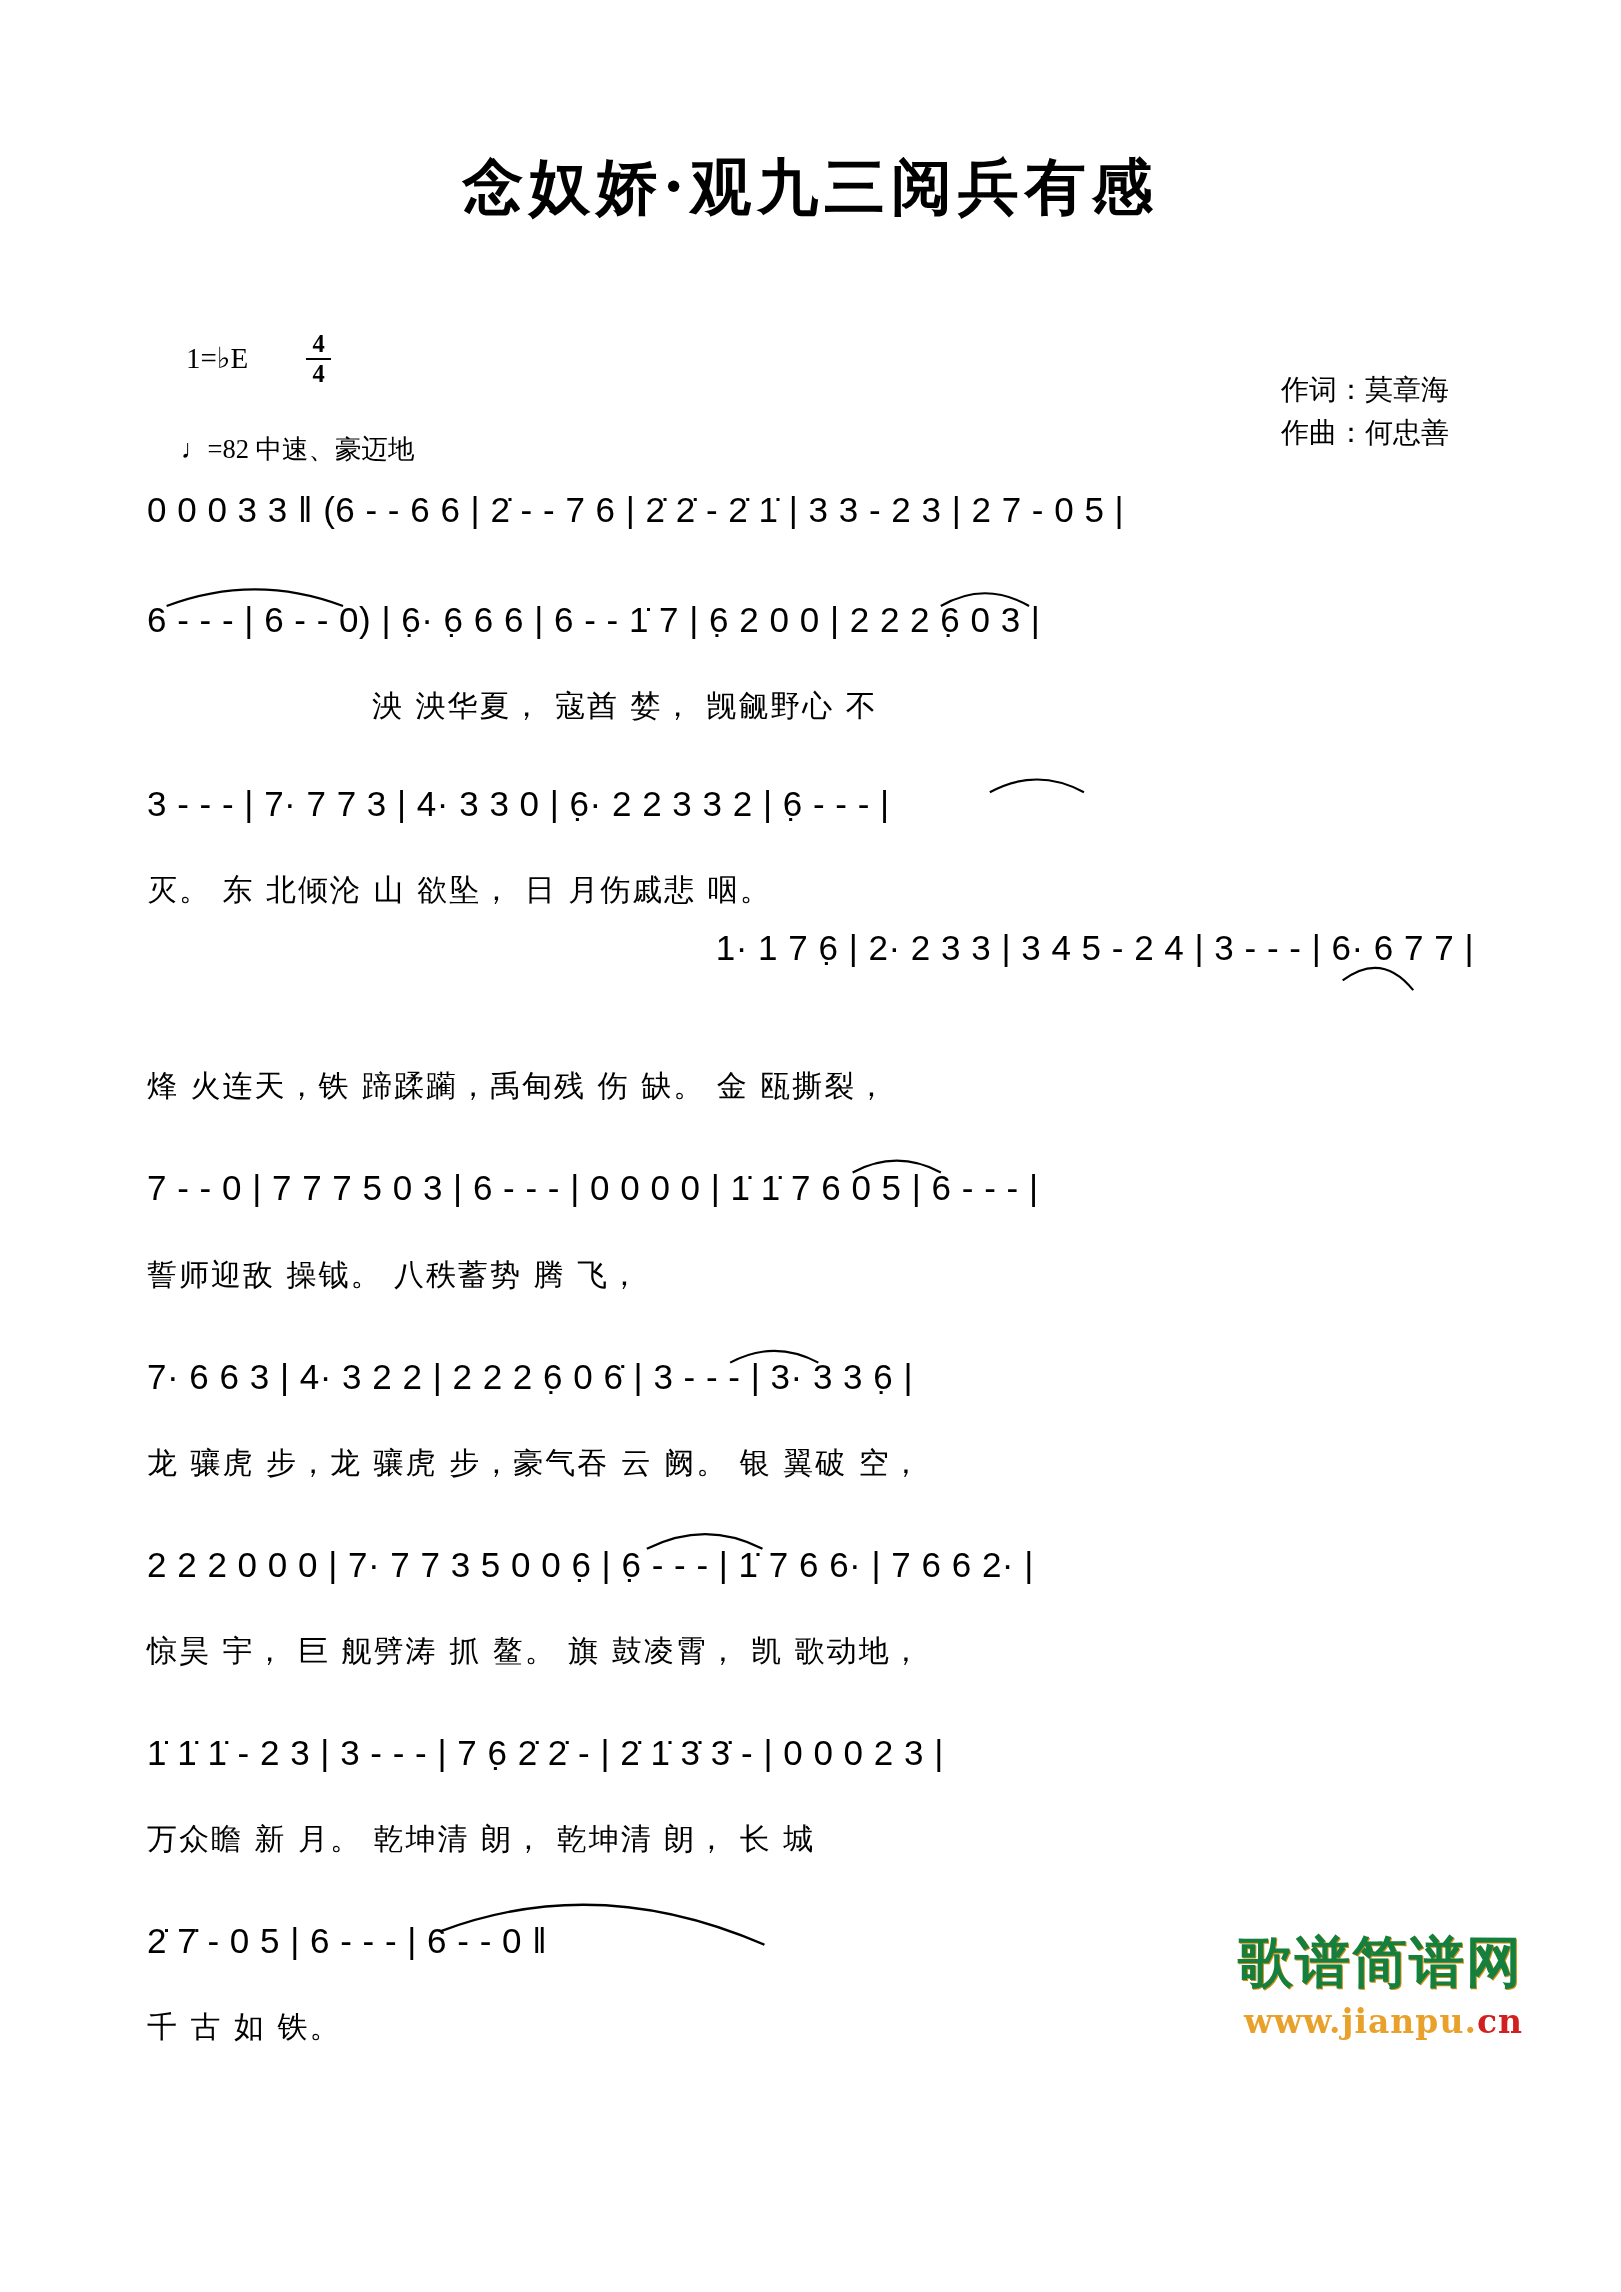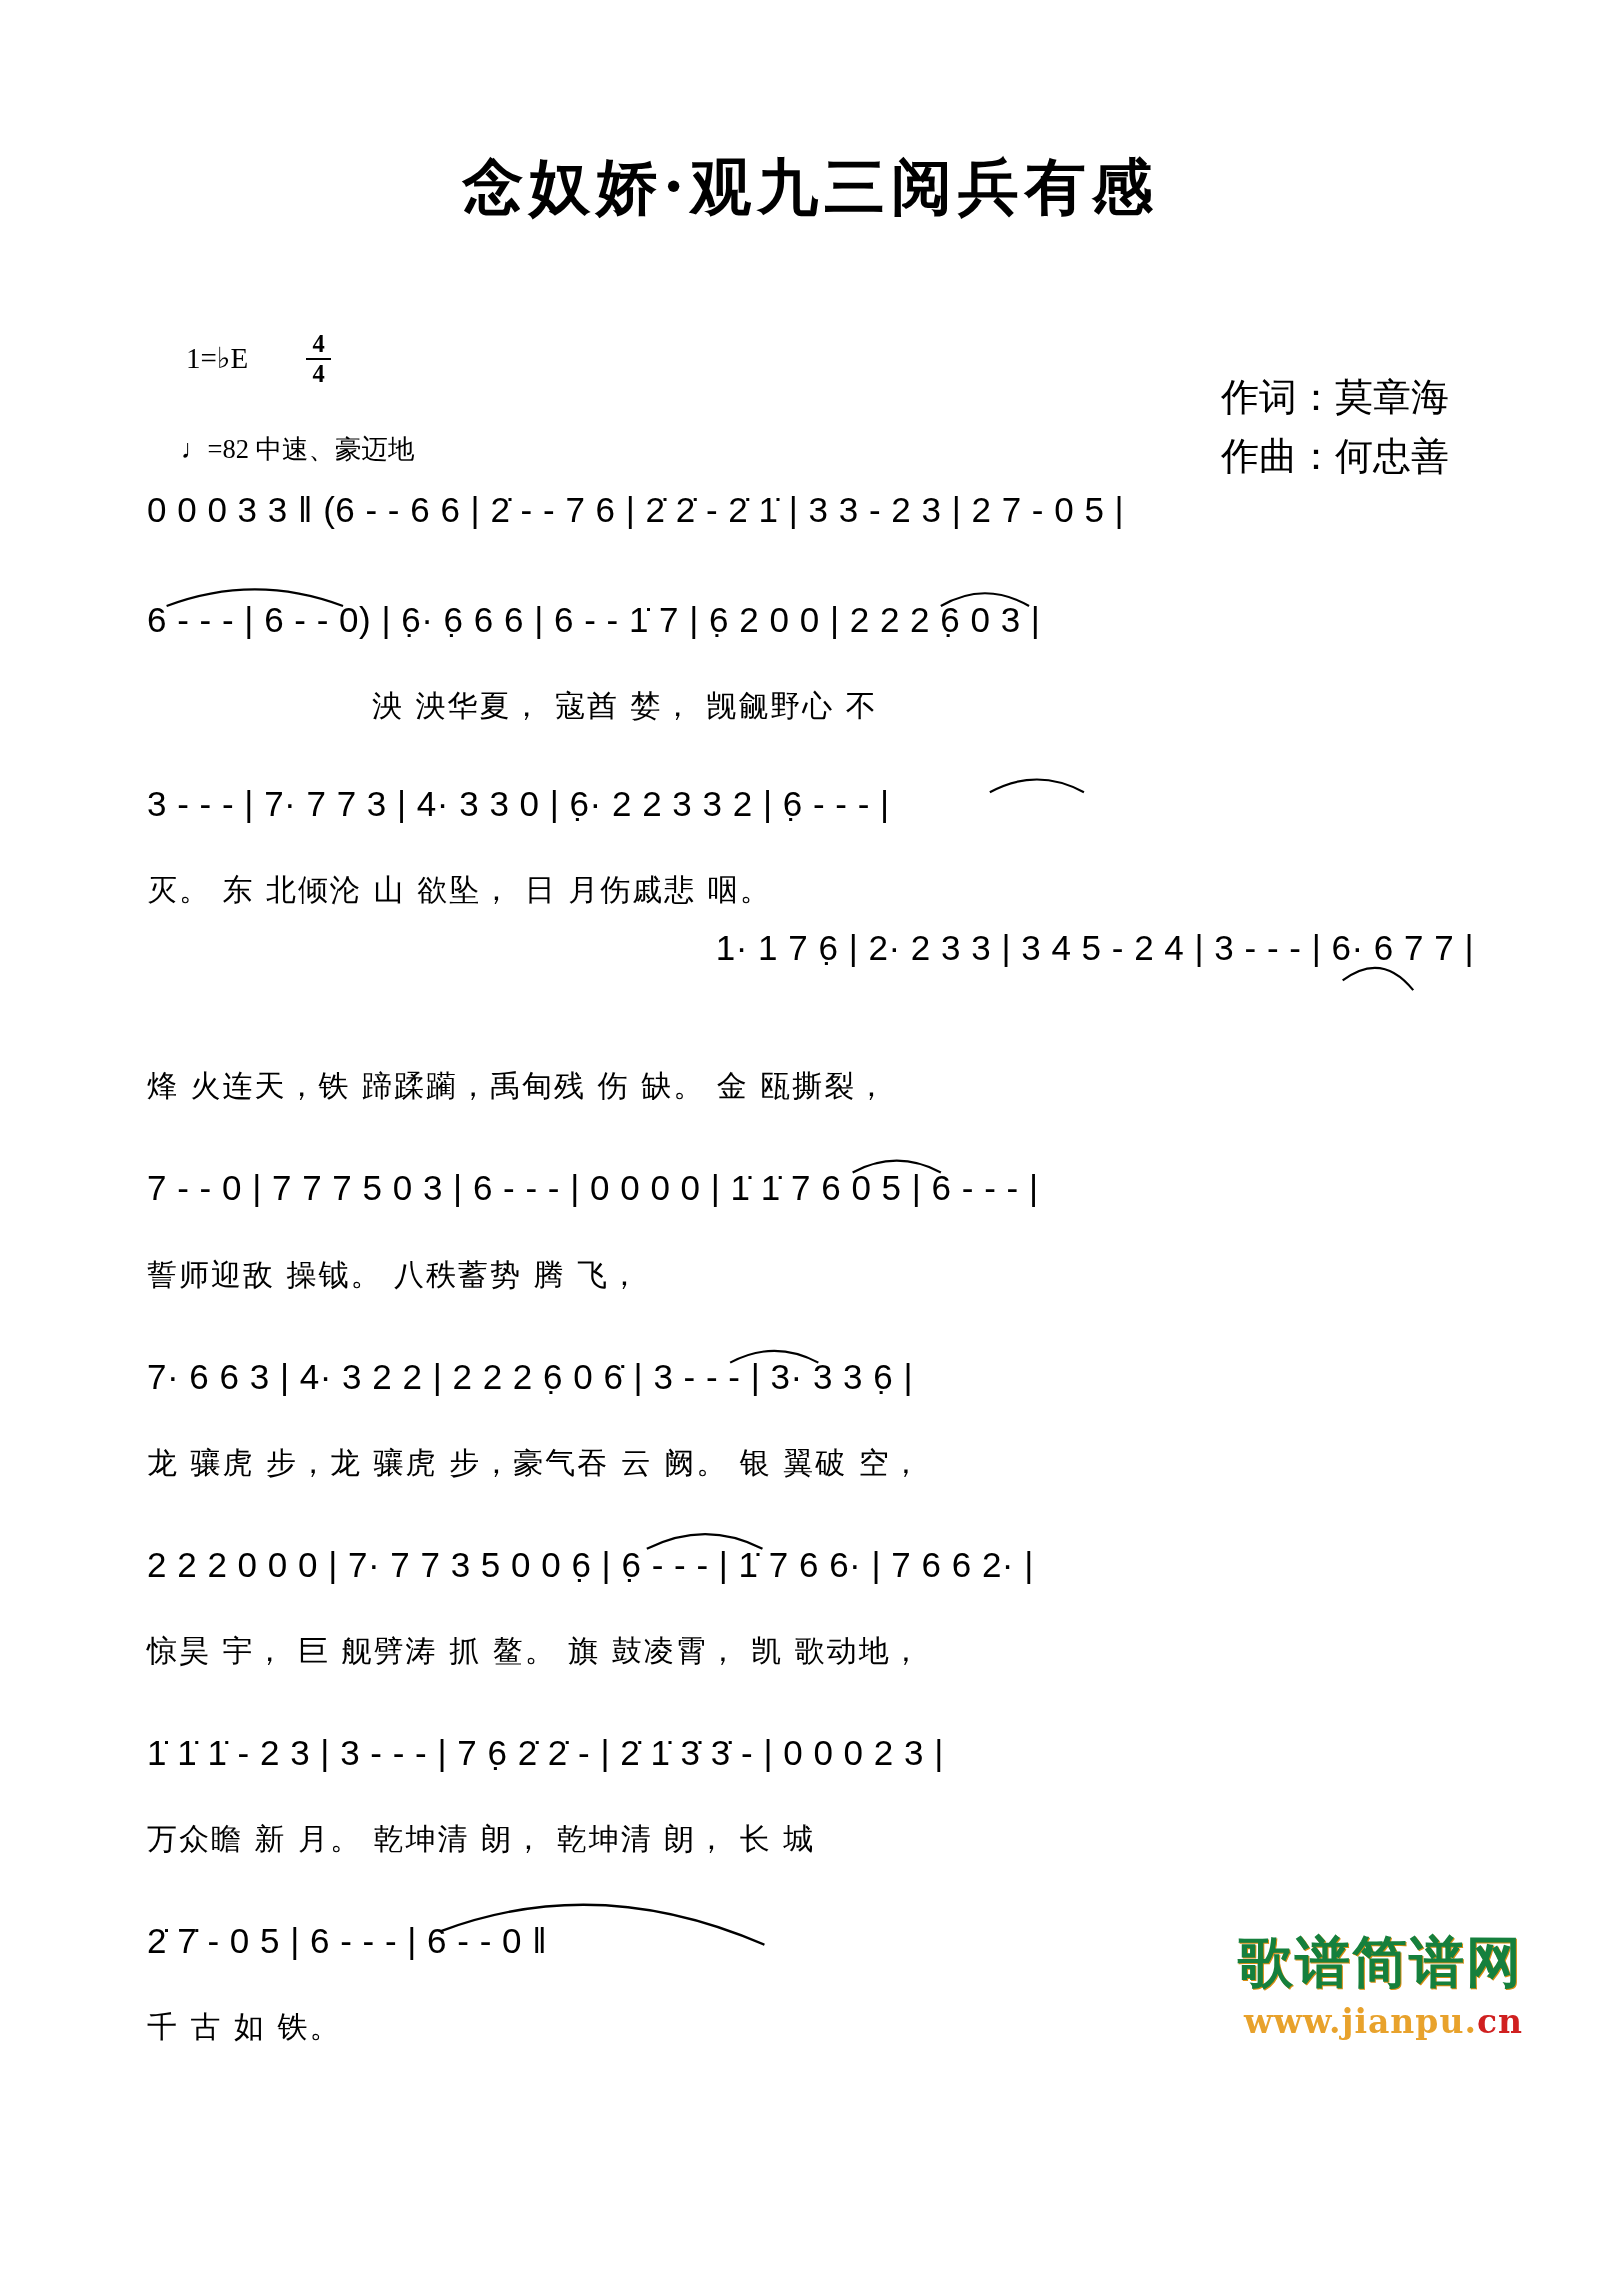--- a/index.html
+++ b/index.html
@@ -62,21 +62,21 @@
     left: 181px;
     top: 431px;
     font-size: 26.5px;
     white-space: nowrap;
   }
 
   .credits {
     position: absolute;
     right: 172px;
     top: 368px;
-    font-size: 38px;
+    font-size: 28px;
     line-height: 1.55;
     text-align: left;
     white-space: nowrap;
   }
 
   
   .row {
     position: absolute;
     left: 0;
     width: 1621px;

